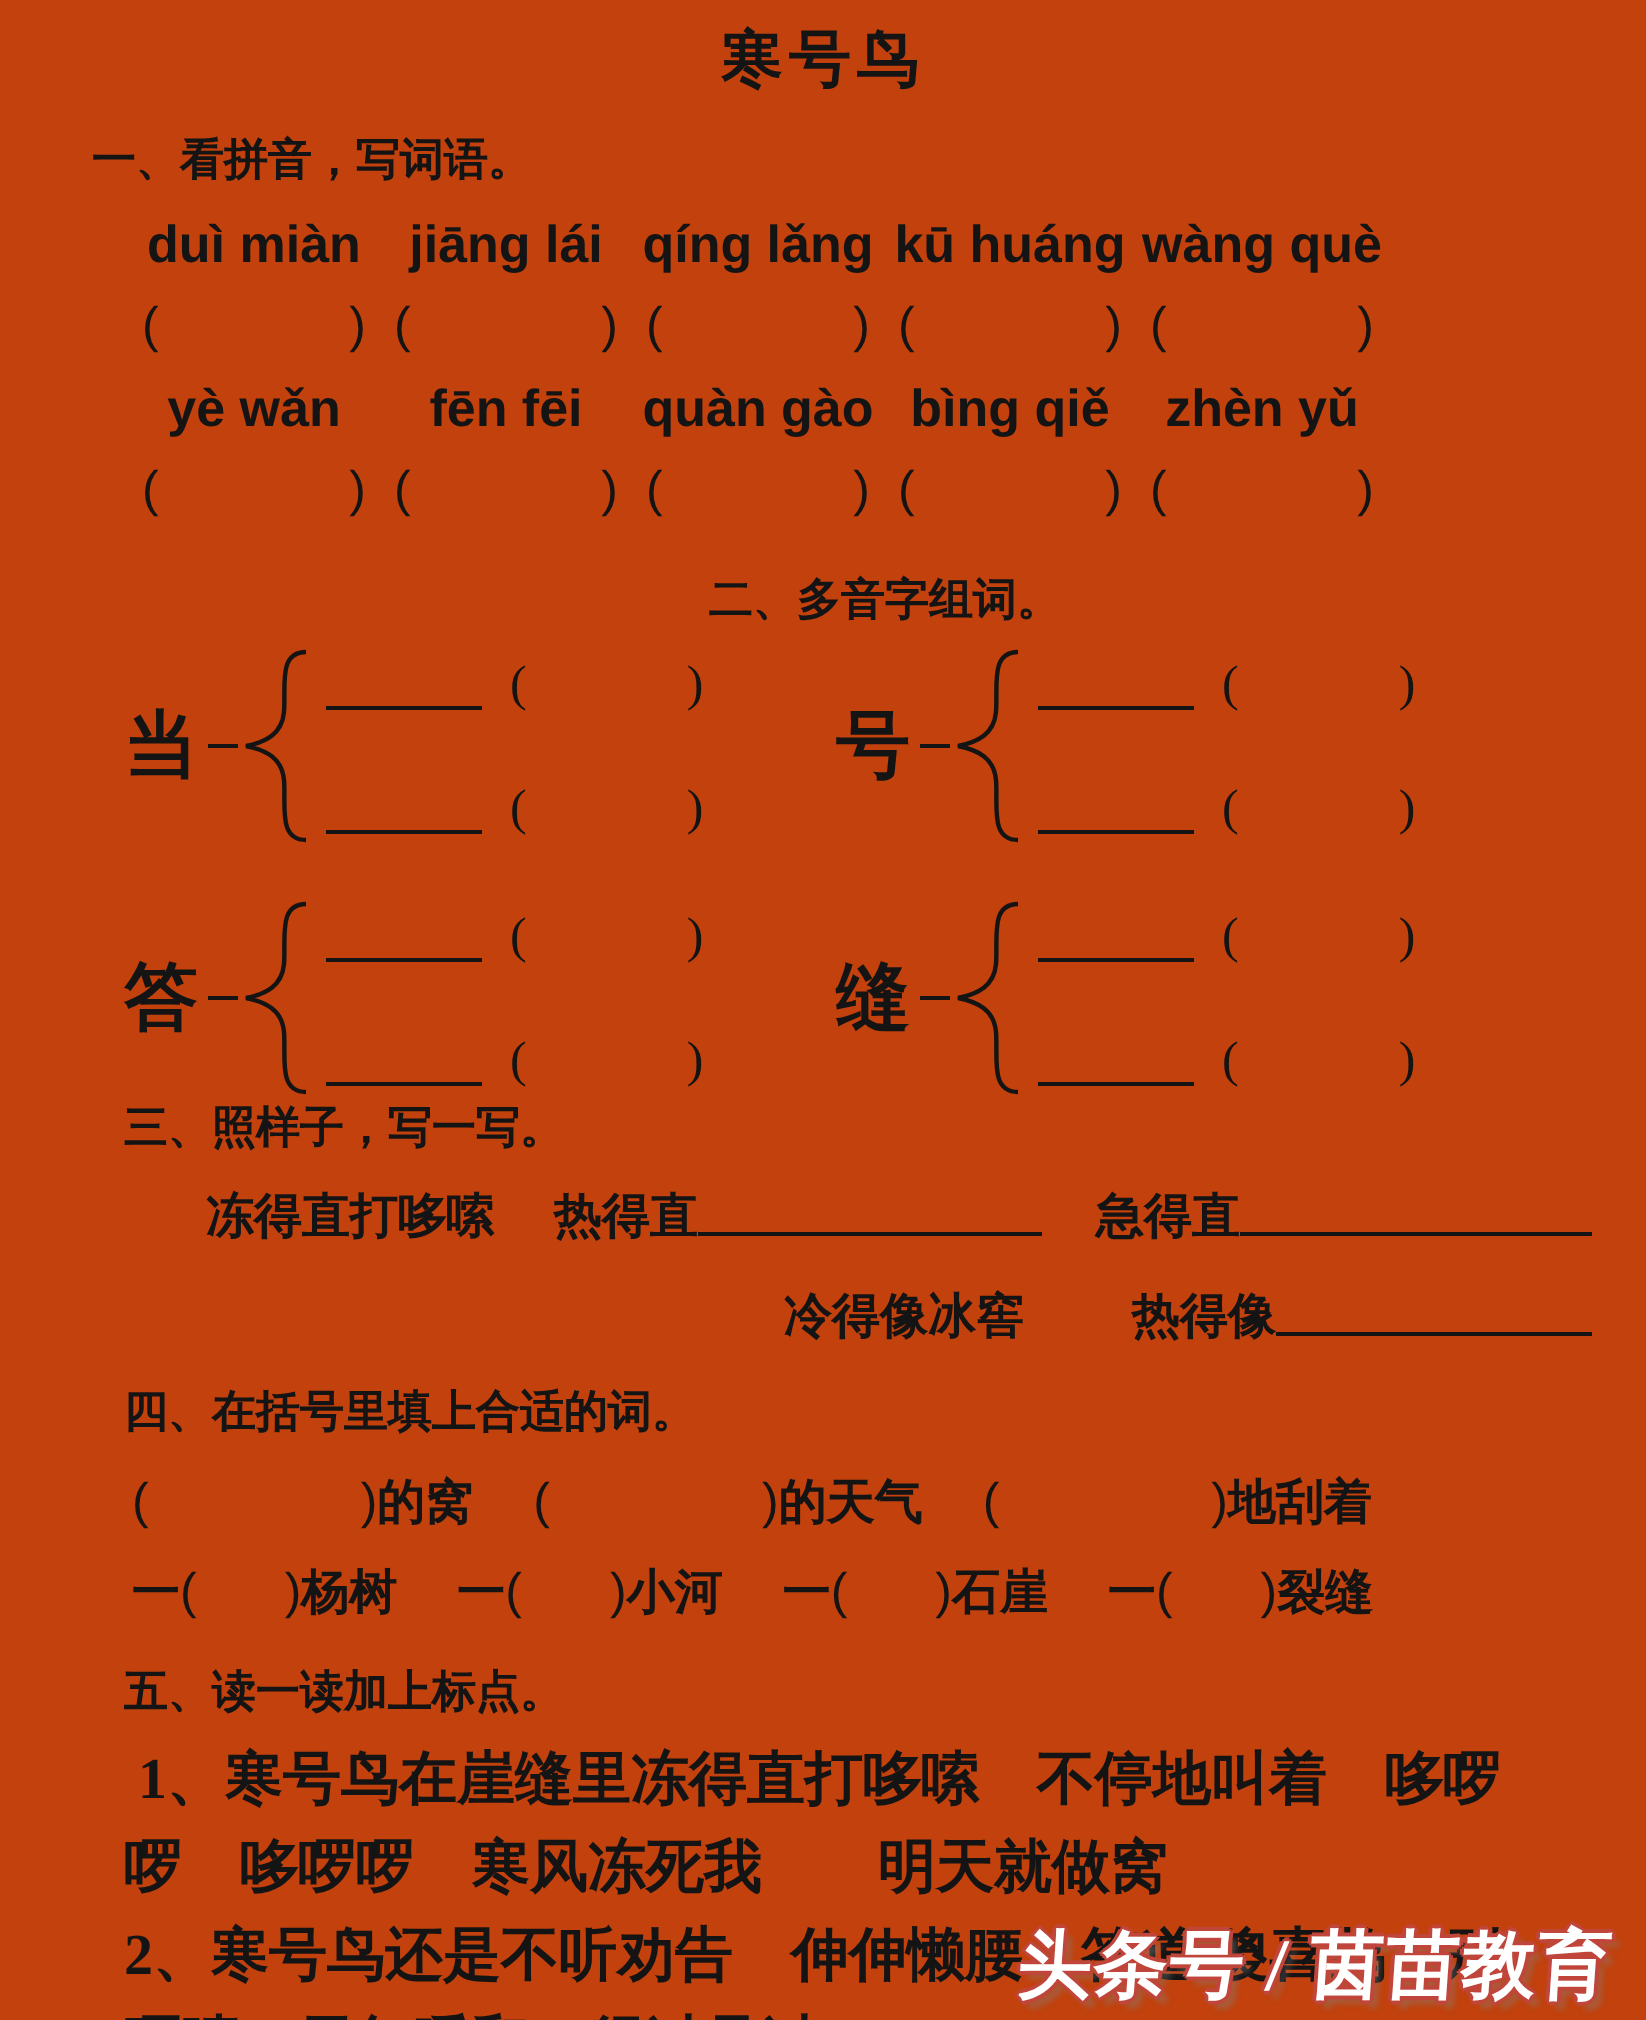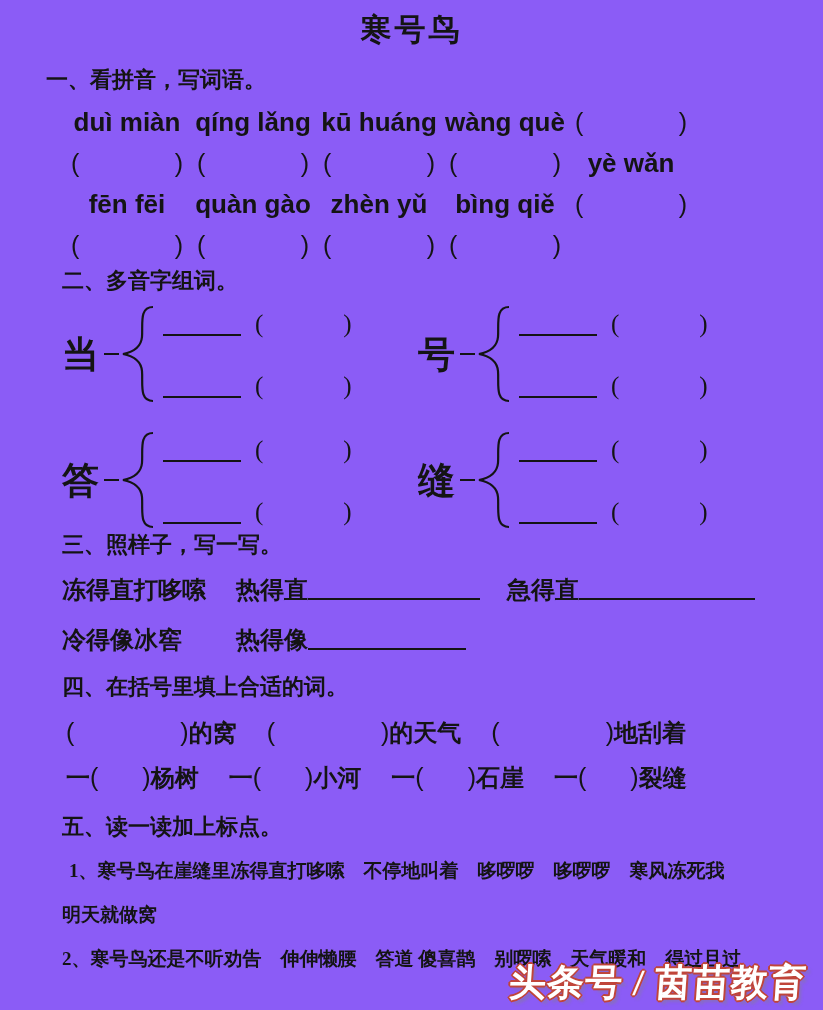--- a/index.html
+++ b/index.html
@@ -1,18 +1,18 @@
 <!DOCTYPE html>
 <html><head>
 <meta charset="utf-8">
 <style>
   html,body{margin:0;padding:0;background:#ffffff;}
   .page{
     position:relative; width:823px; height:1010px; overflow:hidden;
-    background:#8b5cf6; color:#141414;
+    background:#c2410c; color:#141414;
     font-family:"Liberation Serif","DejaVu Serif",serif;
     font-weight:bold;
   }
   .title{
     text-align:center; font-size:31px; letter-spacing:3px;
     padding-top:12px; height:42px; line-height:36px;
   }
   .h{ font-size:22px; line-height:30px; margin:0 0 0 62px; }
   .s1h{ margin-left:46px; margin-top:11px; }
 
@@ -46,37 +46,37 @@
     display:flex; flex-direction:column; justify-content:space-between;
     height:100px; margin-left:8px; padding:4px 0 6px 0; box-sizing:border-box;
   }
   .gslot{ display:flex; align-items:flex-end; font-size:25px; line-height:1; font-weight:normal;}
   .gblank{ width:78px; height:26px; border-bottom:2px solid #141414; }
   .gslot .op{ margin-left:14px; }
   .gslot .cp{ margin-left:80px; }
 
   
   .s3h{ }
-  .s3row{ display:flex; align-items:flex-end; margin:14px 0 0 62px; font-size:24px; line-height:32px; }
+  .s3row{ display:flex; align-items:flex-end; margin:14px 0 0 62px; font-size:24px; line-height:32px;justify-content:flex-end; }
   .ex{ width:174px; }
   .s3i{ margin-right:27px; white-space:nowrap; }
   .b3{ display:inline-block; height:4px; border-bottom:2px solid #141414; vertical-align:-2px; }
   .b3a{ width:172px; } .b3b{ width:176px; } .b3c{ width:158px; } .b3d{ width:170px; }
 
   
   .s4h{ margin-top:16px; }
   .s4row{ display:flex; margin:13px 0 0 66px; font-size:24px; line-height:34px; }
   .s4row .it{ margin-right:30px; white-space:nowrap; display:flex; align-items:baseline;}
   .sp110{ display:inline-block; width:106px; }
   .sp44{ display:inline-block; width:44px; }
   .paren{ font-family:"Liberation Sans","DejaVu Sans",sans-serif; font-weight:normal; font-size:25px; }
 
   
   .s5h{ margin-top:17px; }
-  .s5p{ margin:0 0 0 62px; width:716px; font-size:19px; line-height:44px; }
+  .s5p{ margin:0 0 0 62px; width:716px; font-size:29px; line-height:44px; }
   .s5p.first{ margin-top:7px; text-indent:7px; }
 
   
   .watermark{
     position:absolute; right:16px; bottom:2px;
     font-size:37px; letter-spacing:1px; white-space:nowrap;
     transform:skewX(-4deg);
     color:#ffffff;
     text-shadow:
       2px 0 0 #c0453a, -2px 0 0 #c0453a, 0 2px 0 #c0453a, 0 -2px 0 #c0453a,
@@ -87,20 +87,21 @@
 </head>
 <body>
 
 <div class="page">
 
   <div class="title">寒号鸟</div>
 
   <div class="h s1h">一、看拼音，写词语。</div>
   <div class="pin-grid">
     <div class="pword">duì miàn</div>
+    <div class="pword">jiāng lái</div>
     <div class="pword">qíng lǎng</div>
     <div class="pword">kū huáng</div>
     <div class="pword">wàng què</div>
 
     <div class="ppair">
         <span>(</span>
         <span>)</span>
       </div>
     <div class="ppair">
         <span>(</span>
@@ -115,46 +116,46 @@
         <span>)</span>
       </div>
     <div class="ppair">
         <span>(</span>
         <span>)</span>
       </div>
 
     <div class="pword">yè wǎn</div>
     <div class="pword">fēn fēi</div>
     <div class="pword">quàn gào</div>
+    <div class="pword">bìng qiě</div>
     <div class="pword">zhèn yǔ</div>
-    <div class="pword">bìng qiě</div>
-
-    <div class="ppair">
-        <span>(</span>
-        <span>)</span>
-      </div>
-    <div class="ppair">
-        <span>(</span>
-        <span>)</span>
-      </div>
-    <div class="ppair">
-        <span>(</span>
-        <span>)</span>
-      </div>
-    <div class="ppair">
-        <span>(</span>
-        <span>)</span>
-      </div>
-    <div class="ppair">
-        <span>(</span>
-        <span>)</span>
-      </div>
-  </div>
-
-  <div class="h" style="margin-top:0;">二、多音字组词。</div>
+
+    <div class="ppair">
+        <span>(</span>
+        <span>)</span>
+      </div>
+    <div class="ppair">
+        <span>(</span>
+        <span>)</span>
+      </div>
+    <div class="ppair">
+        <span>(</span>
+        <span>)</span>
+      </div>
+    <div class="ppair">
+        <span>(</span>
+        <span>)</span>
+      </div>
+    <div class="ppair">
+        <span>(</span>
+        <span>)</span>
+      </div>
+  </div>
+
+  <div class="h" style="margin-top:19px;text-align:center;">二、多音字组词。</div>
   <div class="group-grid">
 
     <div class="group">
       <span class="gchar">当</span>
       <span class="tick"></span>
       <svg class="brace" width="36" height="100" viewBox="0 0 36 100" preserveAspectRatio="none">
           <path d="M34 3 C20 3 24 20 23 33 C22 44 14 48 4 50 C14 52 22 56 23 67 C24 80 20 97 34 97" fill="none" stroke="#141414" stroke-width="2.2"></path>
         </svg>
       <div class="gslots">
         <div class="gslot">

